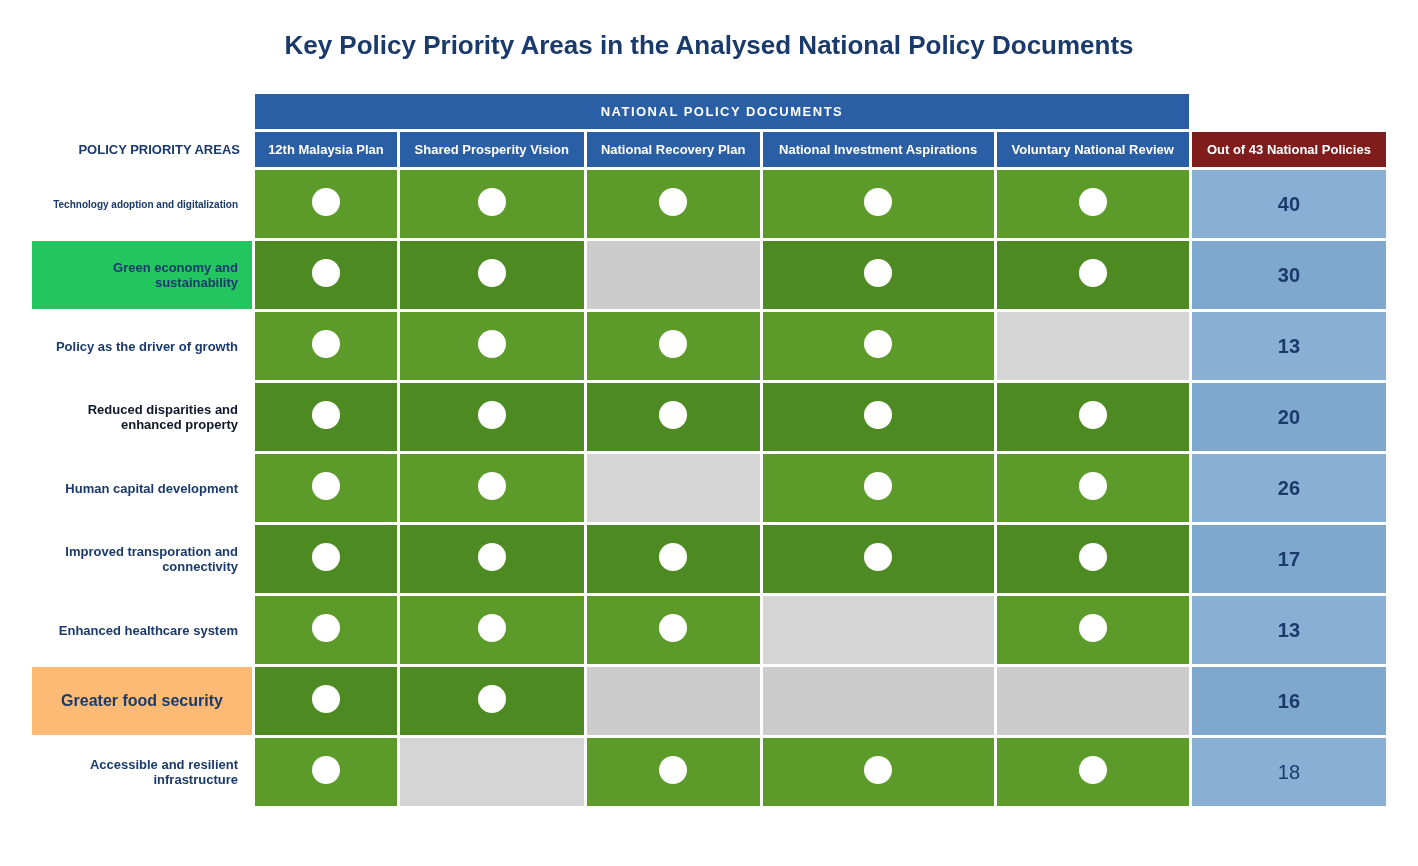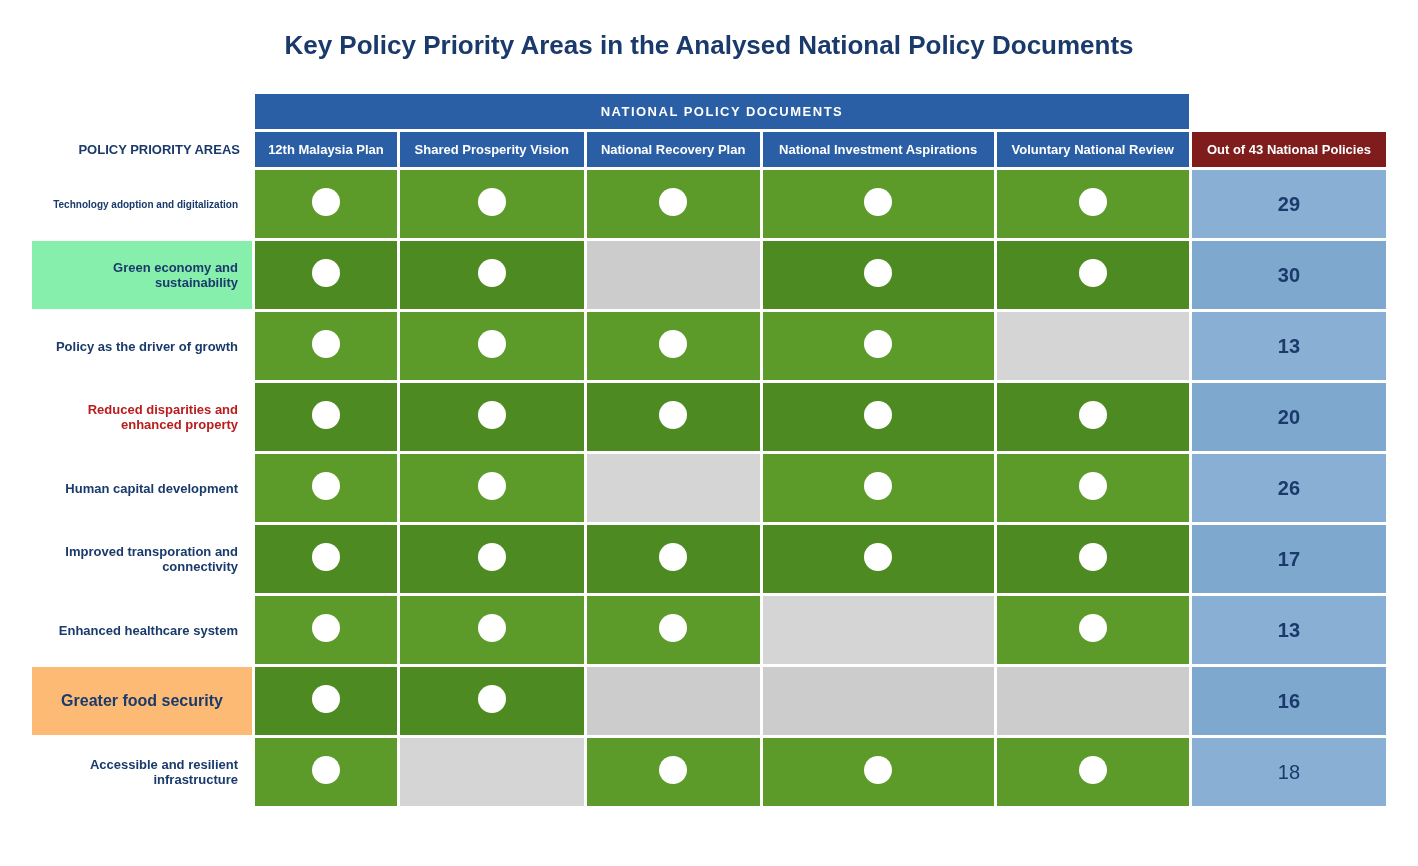--- a/index.html
+++ b/index.html
@@ -115,42 +115,42 @@
         </tr>
       </thead>
       <tbody id="table-body">
       <tr>
             <td class="row-label" style="text-align: right; font-weight: 800; color: rgb(26, 58, 107); font-size: 10px; padding: 14px; vertical-align: middle; background: rgb(255, 255, 255);">Technology adoption and digitalization</td>
             <td style="text-align: center; vertical-align: middle; padding: 10px 8px; height: 68px; background: rgb(92, 155, 41);"><span style="display: inline-block; width: 28px; height: 28px; border-radius: 50%; background: rgb(255, 255, 255);"></span></td>
             <td style="text-align: center; vertical-align: middle; padding: 10px 8px; height: 68px; background: rgb(92, 155, 41);"><span style="display: inline-block; width: 28px; height: 28px; border-radius: 50%; background: rgb(255, 255, 255);"></span></td>
             <td style="text-align: center; vertical-align: middle; padding: 10px 8px; height: 68px; background: rgb(92, 155, 41);"><span style="display: inline-block; width: 28px; height: 28px; border-radius: 50%; background: rgb(255, 255, 255);"></span></td>
             <td style="text-align: center; vertical-align: middle; padding: 10px 8px; height: 68px; background: rgb(92, 155, 41);"><span style="display: inline-block; width: 28px; height: 28px; border-radius: 50%; background: rgb(255, 255, 255);"></span></td>
             <td style="text-align: center; vertical-align: middle; padding: 10px 8px; height: 68px; background: rgb(92, 155, 41);"><span style="display: inline-block; width: 28px; height: 28px; border-radius: 50%; background: rgb(255, 255, 255);"></span></td>
-            <td style="background: rgb(138, 175, 212); color: rgb(26, 58, 107); font-weight: 700; font-size: 20px; text-align: center; vertical-align: middle; padding: 8px;">29</td>
-          </tr>
-          <tr>
-            <td class="row-label" style="text-align: right; font-weight: 800; color: rgb(26, 58, 107); font-size: 13px; padding: 14px; vertical-align: middle; background: #86efac;">Green economy and sustainability</td>
+            <td style="background: rgb(138, 175, 212); color: rgb(26, 58, 107); font-weight: 700; font-size: 20px; text-align: center; vertical-align: middle; padding: 8px;">40</td>
+          </tr>
+          <tr>
+            <td class="row-label" style="text-align: right; font-weight: 800; color: rgb(26, 58, 107); font-size: 13px; padding: 14px; vertical-align: middle; background: #22c55e;">Green economy and sustainability</td>
             <td style="text-align: center; vertical-align: middle; padding: 10px 8px; height: 68px; background: rgb(78, 138, 34);"><span style="display: inline-block; width: 28px; height: 28px; border-radius: 50%; background: rgb(255, 255, 255);"></span></td>
             <td style="text-align: center; vertical-align: middle; padding: 10px 8px; height: 68px; background: rgb(78, 138, 34);"><span style="display: inline-block; width: 28px; height: 28px; border-radius: 50%; background: rgb(255, 255, 255);"></span></td>
             <td style="text-align: center; vertical-align: middle; padding: 10px 8px; height: 68px; background: rgb(204, 204, 204);"></td>
             <td style="text-align: center; vertical-align: middle; padding: 10px 8px; height: 68px; background: rgb(78, 138, 34);"><span style="display: inline-block; width: 28px; height: 28px; border-radius: 50%; background: rgb(255, 255, 255);"></span></td>
             <td style="text-align: center; vertical-align: middle; padding: 10px 8px; height: 68px; background: rgb(78, 138, 34);"><span style="display: inline-block; width: 28px; height: 28px; border-radius: 50%; background: rgb(255, 255, 255);"></span></td>
             <td style="background: rgb(127, 168, 206); color: rgb(26, 58, 107); font-weight: 700; font-size: 20px; text-align: center; vertical-align: middle; padding: 0;">30</td>
           </tr>
           <tr>
             <td class="row-label" style="text-align: right; font-weight: 800; color: rgb(26, 58, 107); font-size: 13px; padding: 14px; vertical-align: middle; background: rgb(255, 255, 255);">Policy as the driver of growth</td>
             <td style="text-align: center; vertical-align: middle; padding: 10px 8px; height: 68px; background: rgb(92, 155, 41);"><span style="display: inline-block; width: 28px; height: 28px; border-radius: 50%; background: rgb(255, 255, 255);"></span></td>
             <td style="text-align: center; vertical-align: middle; padding: 10px 8px; height: 68px; background: rgb(92, 155, 41);"><span style="display: inline-block; width: 28px; height: 28px; border-radius: 50%; background: rgb(255, 255, 255);"></span></td>
             <td style="text-align: center; vertical-align: middle; padding: 10px 8px; height: 68px; background: rgb(92, 155, 41);"><span style="display: inline-block; width: 28px; height: 28px; border-radius: 50%; background: rgb(255, 255, 255);"></span></td>
             <td style="text-align: center; vertical-align: middle; padding: 10px 8px; height: 68px; background: rgb(92, 155, 41);"><span style="display: inline-block; width: 28px; height: 28px; border-radius: 50%; background: rgb(255, 255, 255);"></span></td>
             <td style="text-align: center; vertical-align: middle; padding: 10px 8px; height: 68px; background: rgb(213, 213, 213);"></td>
             <td style="background: rgb(138, 175, 212); color: rgb(26, 58, 107); font-weight: 700; font-size: 20px; text-align: center; vertical-align: middle; padding: 8px;">13</td>
           </tr>
           <tr>
-            <td class="row-label" style="text-align: right; font-weight: 800; color: #b91c1c; font-size: 13px; padding: 14px; vertical-align: middle; background: rgb(255, 255, 255);">Reduced disparities and enhanced property</td>
+            <td class="row-label" style="text-align: right; font-weight: 800; color: #0f172a; font-size: 13px; padding: 14px; vertical-align: middle; background: rgb(255, 255, 255);">Reduced disparities and enhanced property</td>
             <td style="text-align: center; vertical-align: middle; padding: 10px 8px; height: 68px; background: rgb(78, 138, 34);"><span style="display: inline-block; width: 28px; height: 28px; border-radius: 50%; background: rgb(255, 255, 255);"></span></td>
             <td style="text-align: center; vertical-align: middle; padding: 10px 8px; height: 68px; background: rgb(78, 138, 34);"><span style="display: inline-block; width: 28px; height: 28px; border-radius: 50%; background: rgb(255, 255, 255);"></span></td>
             <td style="text-align: center; vertical-align: middle; padding: 10px 8px; height: 68px; background: rgb(78, 138, 34);"><span style="display: inline-block; width: 28px; height: 28px; border-radius: 50%; background: rgb(255, 255, 255);"></span></td>
             <td style="text-align: center; vertical-align: middle; padding: 10px 8px; height: 68px; background: rgb(78, 138, 34);"><span style="display: inline-block; width: 28px; height: 28px; border-radius: 50%; background: rgb(255, 255, 255);"></span></td>
             <td style="text-align: center; vertical-align: middle; padding: 10px 8px; height: 68px; background: rgb(78, 138, 34);"><span style="display: inline-block; width: 28px; height: 28px; border-radius: 50%; background: rgb(255, 255, 255);"></span></td>
             <td style="background: rgb(127, 168, 206); color: rgb(26, 58, 107); font-weight: 700; font-size: 20px; text-align: center; vertical-align: middle; padding: 8px;">20</td>
           </tr>
           <tr>
             <td class="row-label" style="text-align: right; font-weight: 800; color: rgb(26, 58, 107); font-size: 13px; padding: 14px; vertical-align: middle; background: rgb(255, 255, 255);">Human capital development</td>
             <td style="text-align: center; vertical-align: middle; padding: 10px 8px; height: 68px; background: rgb(92, 155, 41);"><span style="display: inline-block; width: 28px; height: 28px; border-radius: 50%; background: rgb(255, 255, 255);"></span></td>

